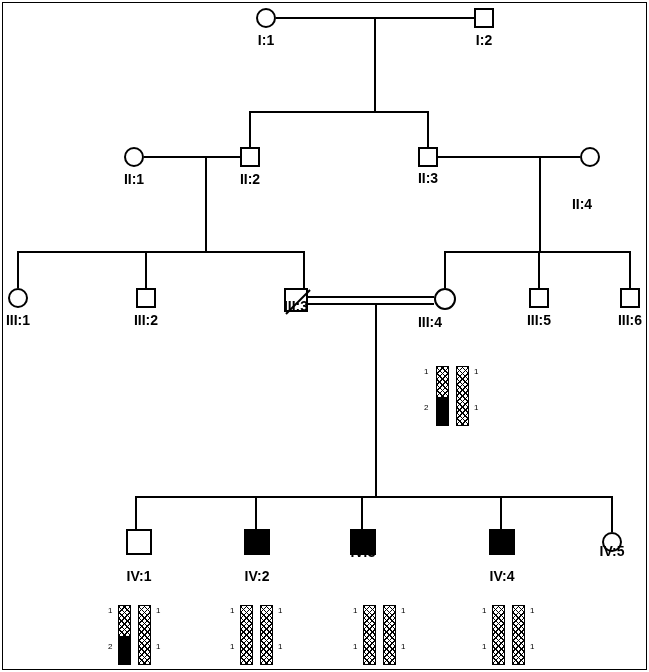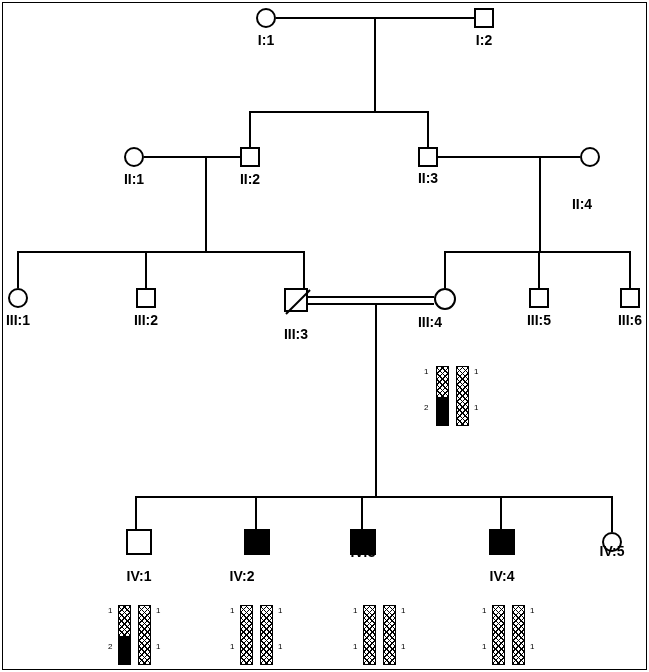--- a/index.html
+++ b/index.html
@@ -95,21 +95,21 @@
   <div class="node" style="left:136px;top:288px;">
     <div class="sym-square" style="width:20px;height:20px;"></div>
   </div>
   <div class="label" style="left:126px;top:312px;width:40px;">III:2</div>
 
   <div class="node" style="left:284px;top:288px;">
     <div class="sym-square" style="width:24px;height:24px;position:relative;">
       <div class="deceased" style="left:11px;top:-5px;height:34px;transform:rotate(45deg);"></div>
     </div>
   </div>
-  <div class="label" style="left:276px;top:326px;width:40px;">III:3</div>
+  <div class="label" style="left:276px;top:298px;width:40px;">III:3</div>
 
   <div class="node" style="left:434px;top:288px;">
     <div class="sym-circle" style="width:22px;height:22px;"></div>
   </div>
   <div class="label" style="left:410px;top:314px;width:40px;">III:4</div>
 
   <div class="node" style="left:529px;top:288px;">
     <div class="sym-square" style="width:20px;height:20px;"></div>
   </div>
   <div class="label" style="left:519px;top:312px;width:40px;">III:5</div>
@@ -131,21 +131,21 @@
   <div class="ln vln" style="left:611px;top:496px;height:36px;"></div>
 
   <div class="node" style="left:126px;top:529px;">
     <div class="sym-square" style="width:26px;height:26px;"></div>
   </div>
   <div class="label" style="left:119px;top:568px;width:40px;">IV:1</div>
 
   <div class="node" style="left:244px;top:529px;">
     <div class="sym-square filled" style="width:26px;height:26px;"></div>
   </div>
-  <div class="label" style="left:222px;top:568px;width:40px;">IV:2</div>
+  <div class="label" style="left:237px;top:568px;width:40px;">IV:2</div>
 
   <div class="node" style="left:350px;top:529px;">
     <div class="sym-square filled" style="width:26px;height:26px;"></div>
   </div>
   <div class="label" style="left:343px;top:544px;width:40px;">IV:3</div>
 
   <div class="node" style="left:489px;top:529px;">
     <div class="sym-square filled" style="width:26px;height:26px;"></div>
   </div>
   <div class="label" style="left:482px;top:568px;width:40px;">IV:4</div>

